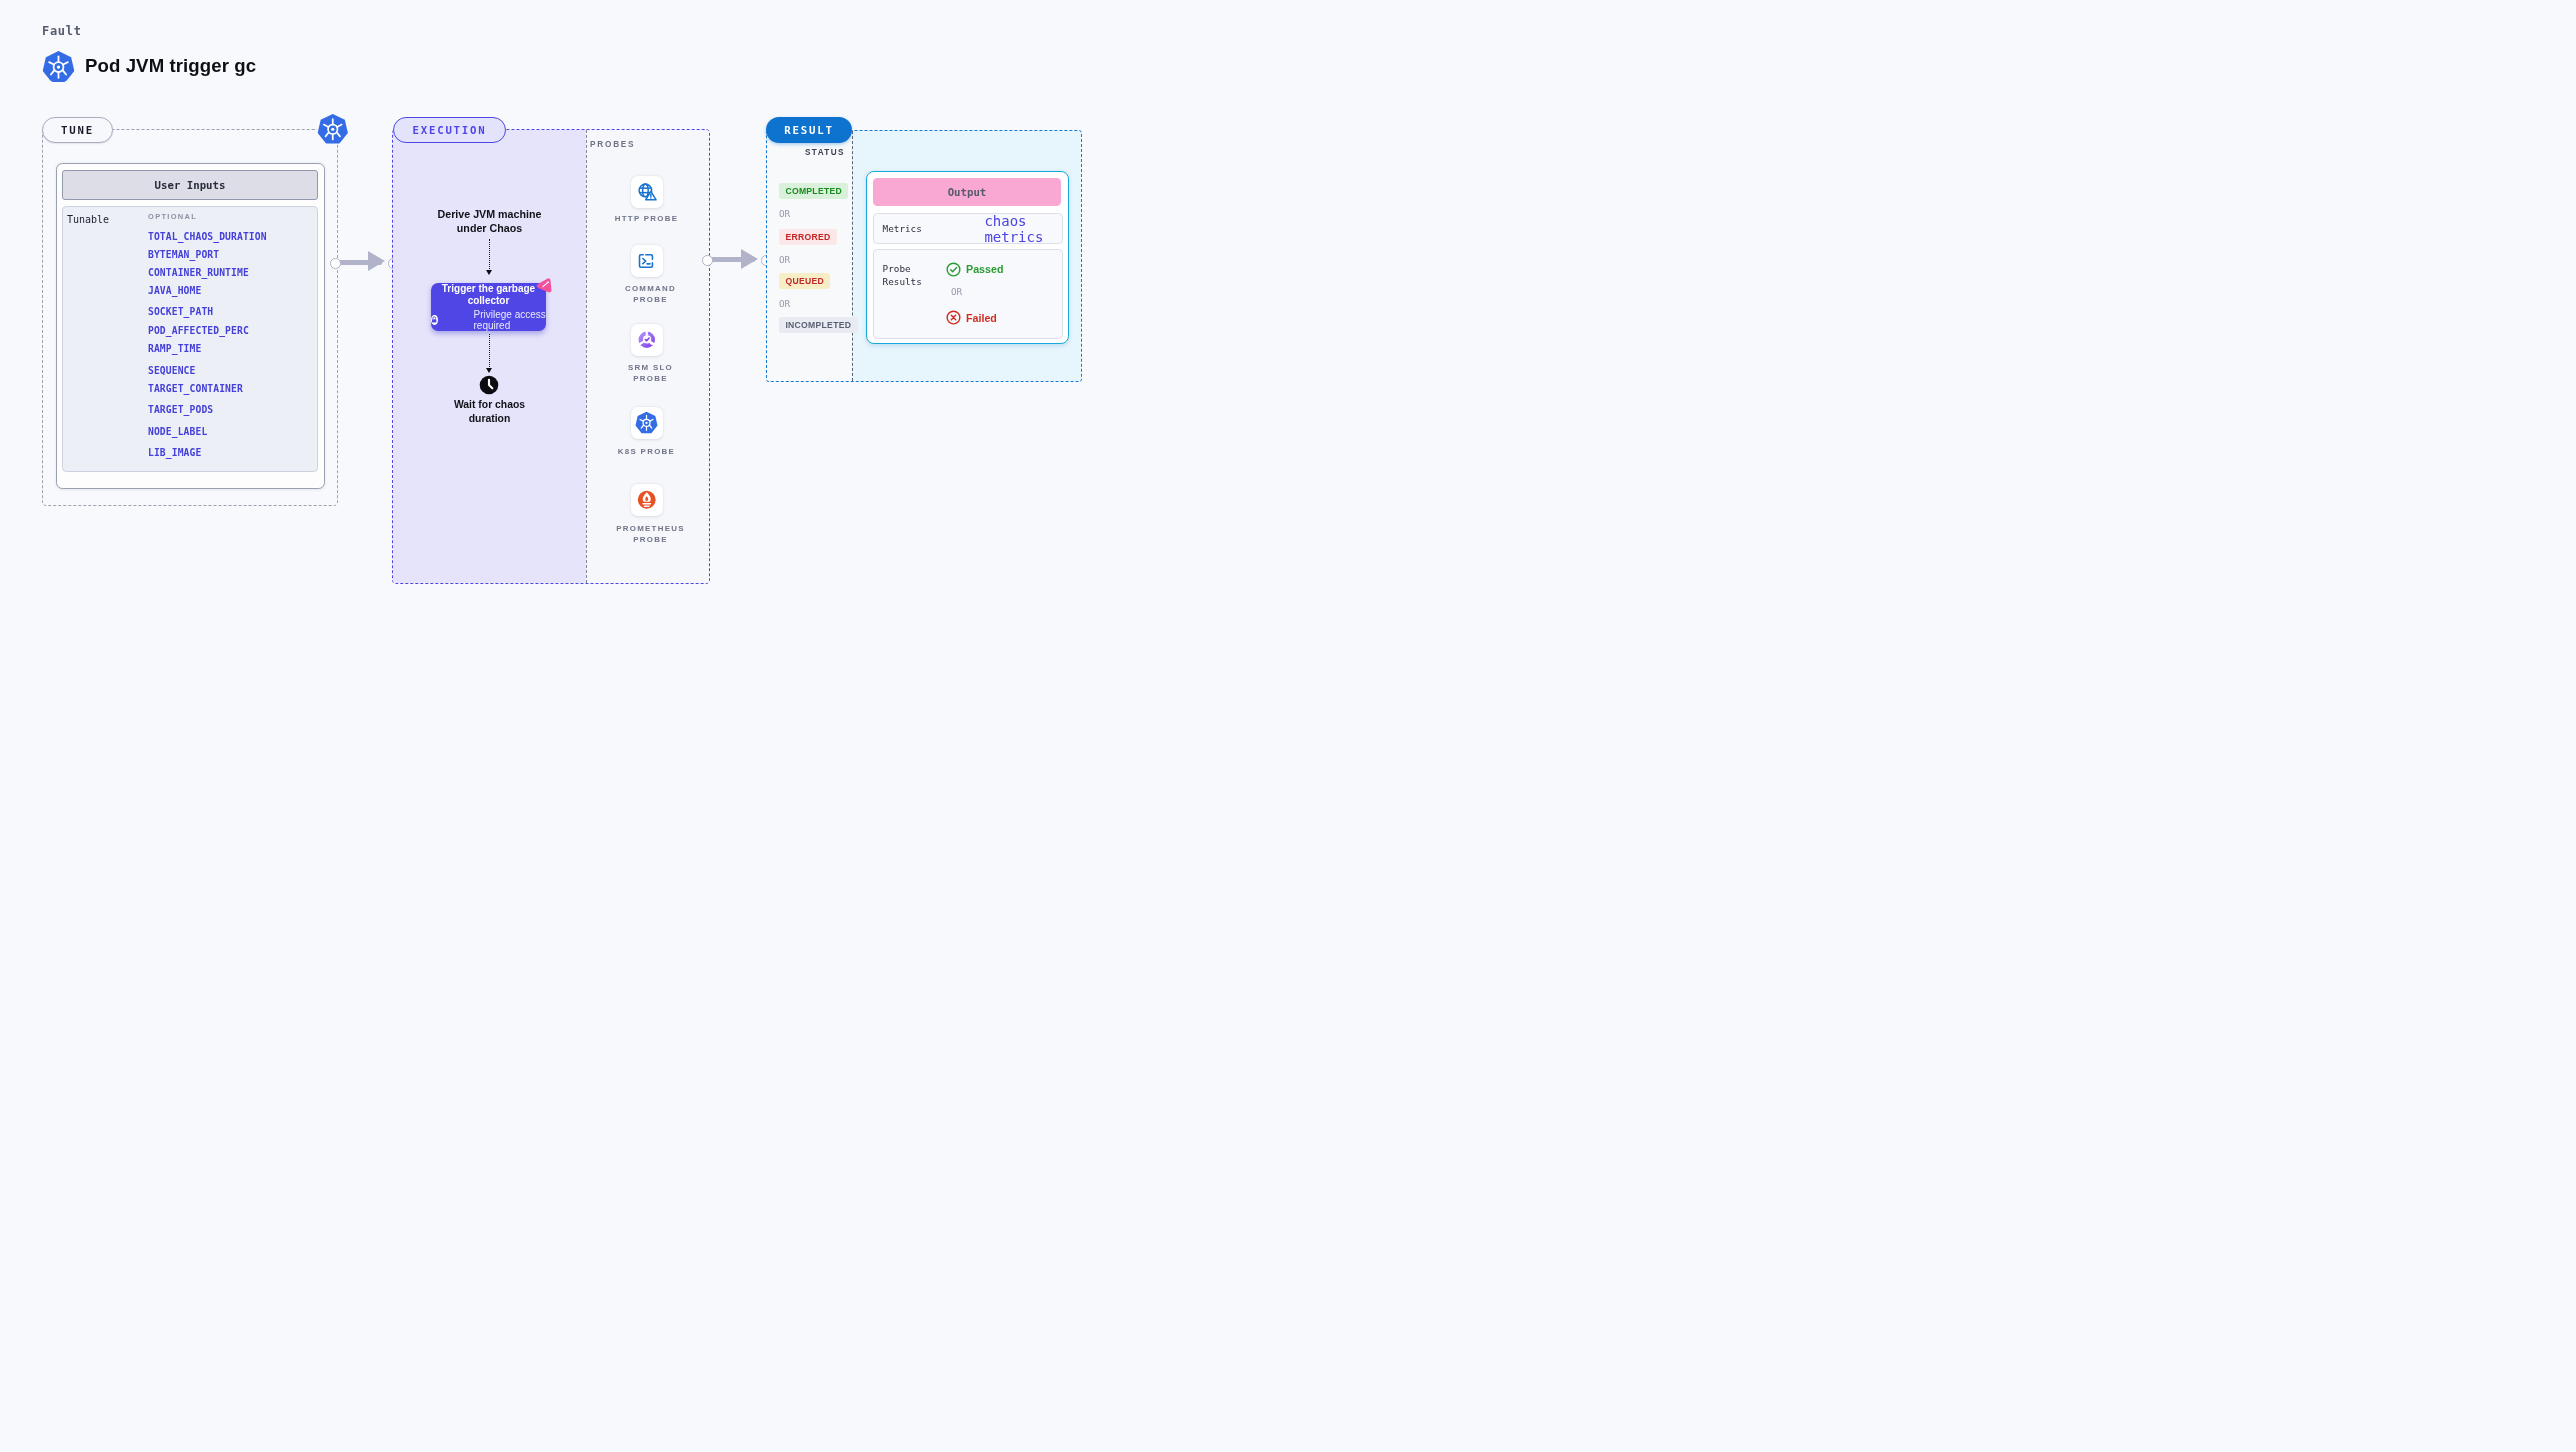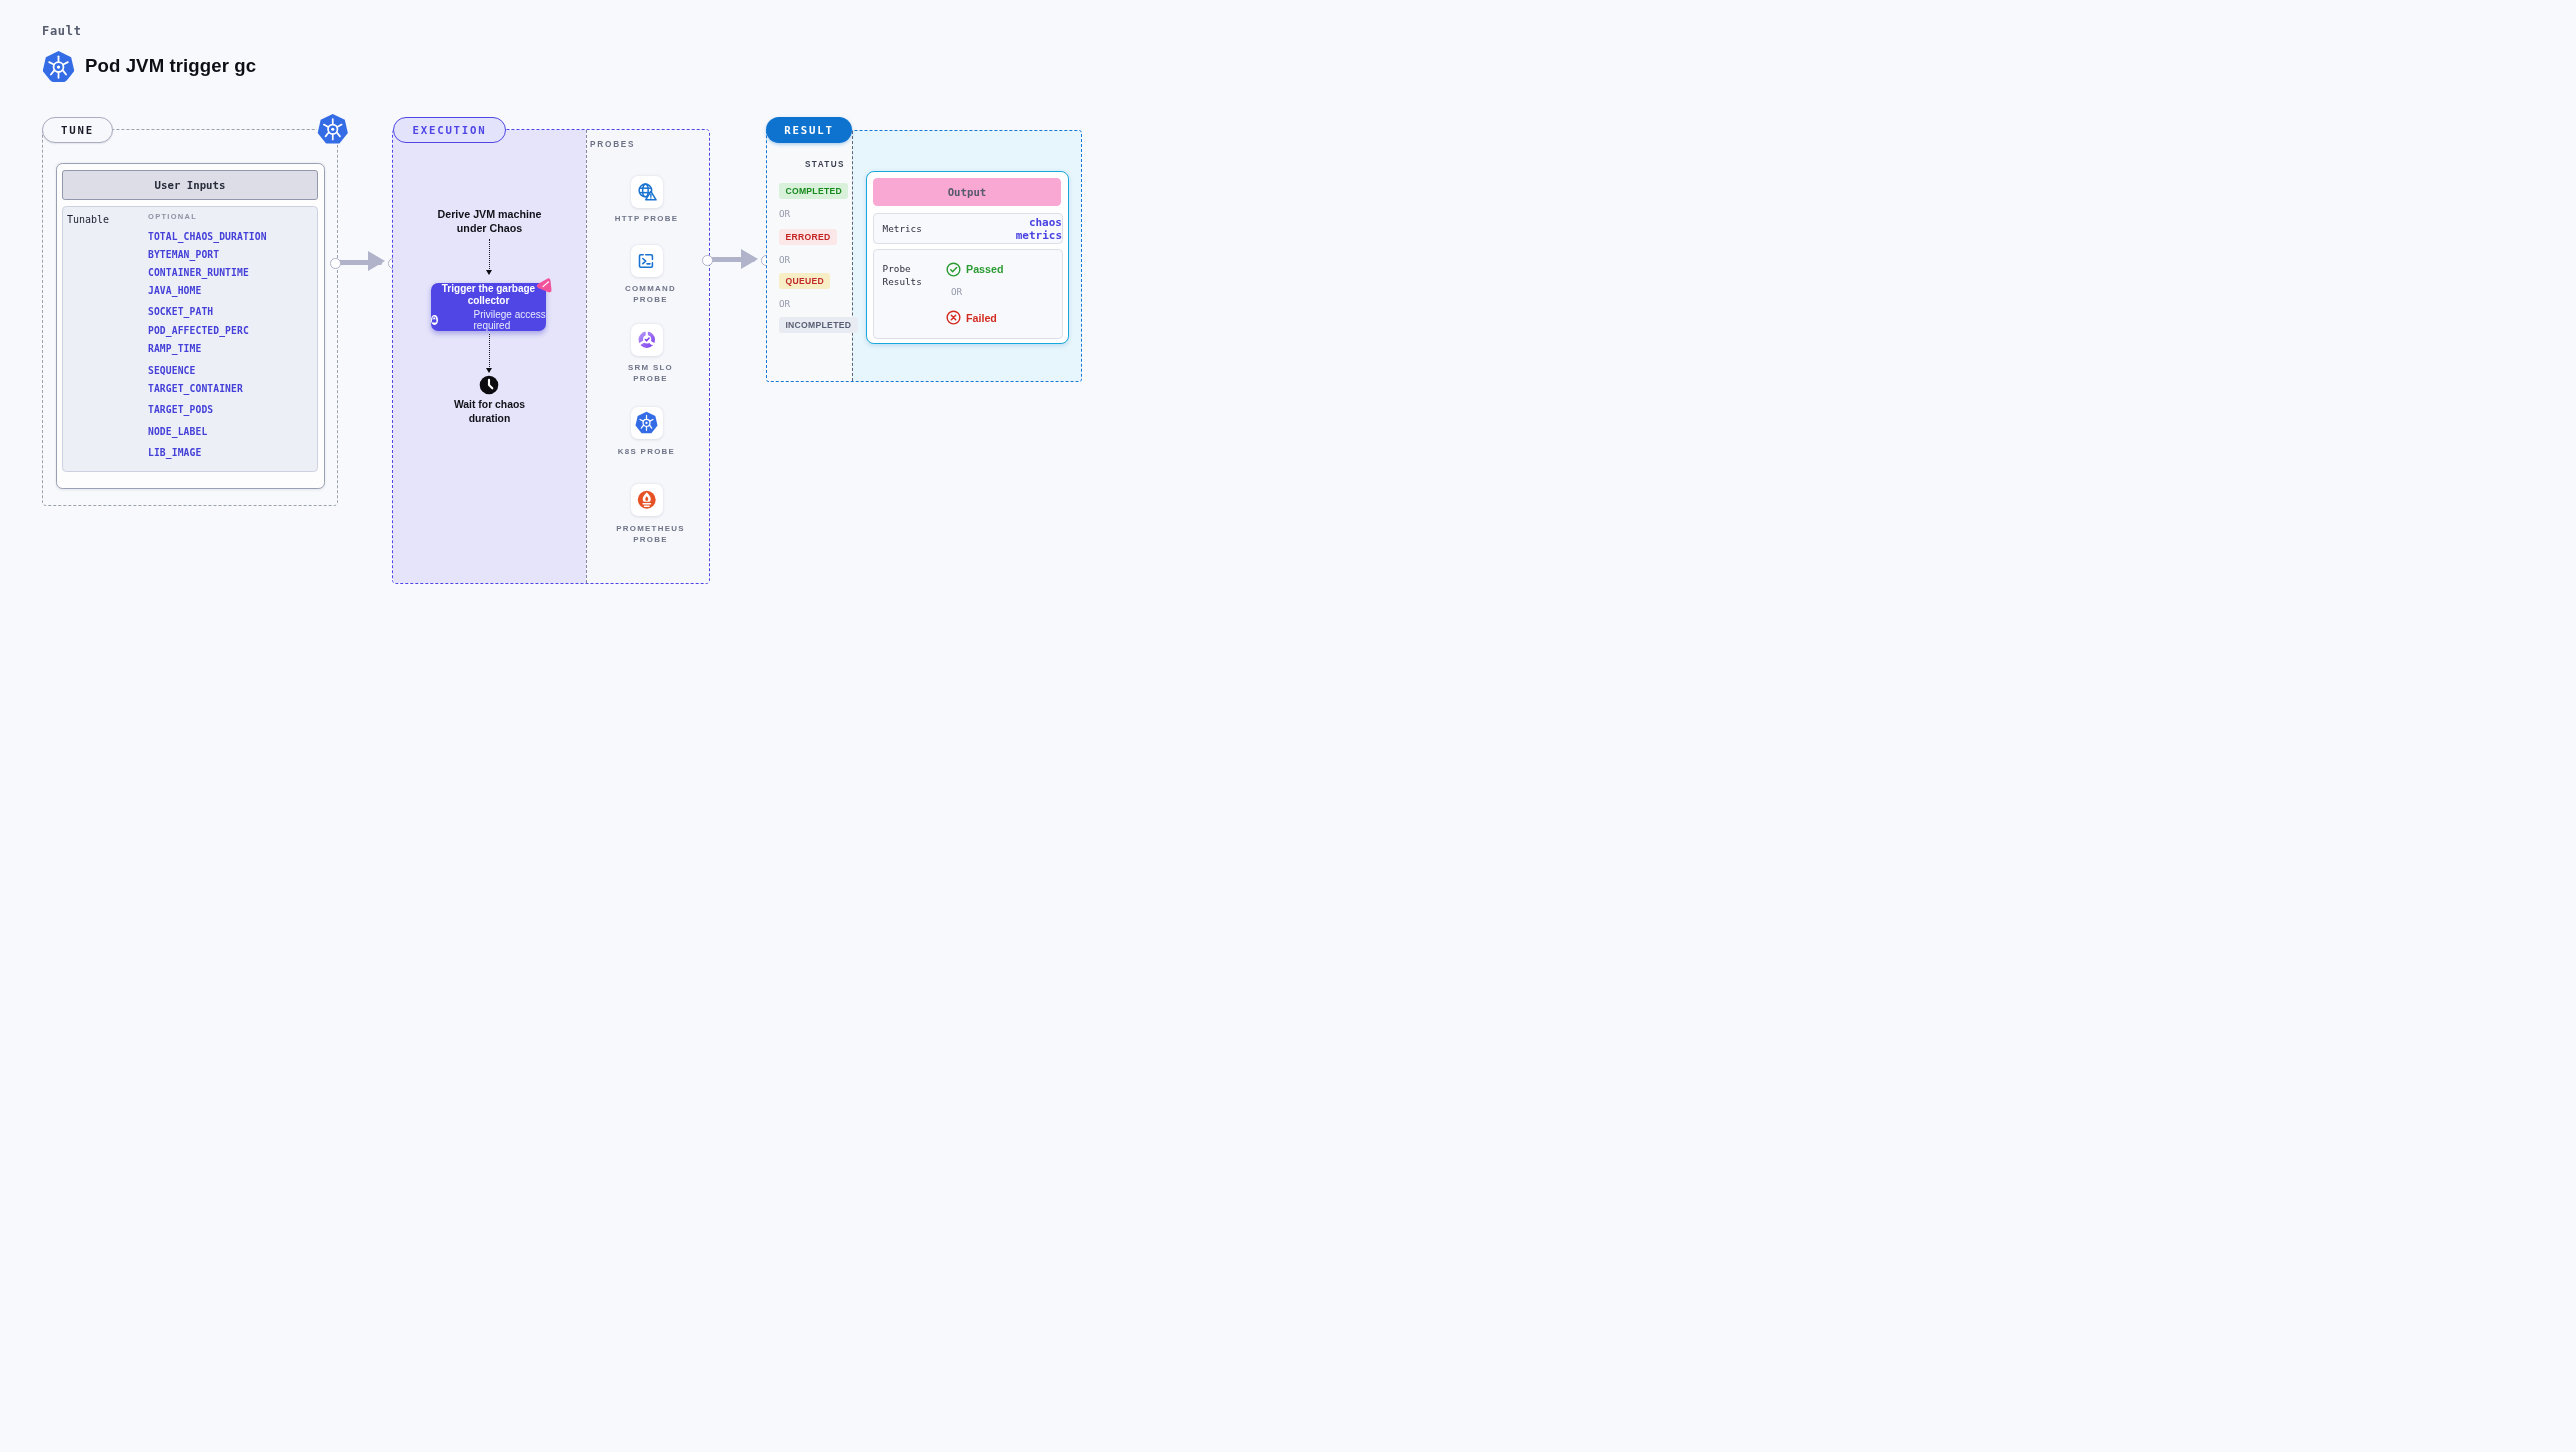--- a/index.html
+++ b/index.html
@@ -54,35 +54,35 @@
   
   .probes-title{left:590px;top:140px;font-size:8.2px;font-weight:700;letter-spacing:1.8px;color:#6c7184;}
   .probe-card{width:31.5px;height:31.5px;background:#fff;border-radius:7.2px;box-shadow:0 0.7px 2.9px rgba(50,55,90,.14);
               display:flex;align-items:center;justify-content:center;}
   .probe-label{width:79px;text-align:center;font-size:7.9px;font-weight:600;letter-spacing:1.3px;color:#6f7488;line-height:1.35;}
 
   
   .result-box{left:766px;top:130px;width:314px;height:250px;border:1.8px dashed #1478d6;border-radius:3.6px;overflow:hidden;}
   .status-col{position:absolute;left:0;top:0;width:85px;height:100%;background:#f7f9fb;}
   .output-region{position:absolute;left:85px;top:0;right:0;height:100%;background:#e7f5fc;border-left:1.1px dashed #5d6275;}
-  .status-label{left:779px;top:160px;font-size:8.2px;font-weight:700;letter-spacing:1.4px;color:#3c3f52;padding-left:26px;}
+  .status-label{left:779px;top:148px;font-size:8.2px;font-weight:700;letter-spacing:1.4px;color:#3c3f52;padding-left:26px;}
   .badge{display:inline-block;padding:2.9px 6.4px;border-radius:2.9px;font-size:8.6px;font-weight:800;letter-spacing:0.3px;}
   .badge.completed{background:#d9f0da;color:#178a1e;}
   .badge.errored{background:#fbe7e7;color:#c52222;}
   .badge.queued{background:#f8eec5;color:#c02a2a;}
   .badge.incompleted{background:#e9ebf2;color:#596074;}
   .or-label{font-size:9.3px;color:#979bad;}
 
   .output-card{left:866px;top:171px;width:201px;height:171px;background:#fff;border:1.8px solid #16a8dc;border-radius:7.9px;box-shadow:0 1.4px 4.3px rgba(20,120,190,.18);}
   .output-header{left:873px;top:178px;width:188px;height:28px;background:#f9a8d4;border-radius:4.3px;
                  display:flex;align-items:center;justify-content:center;font-size:10.7px;font-weight:600;color:#555a6c;}
   .output-row{background:#f8f9fc;border:0.7px solid #dcdee8;border-radius:4.3px;gap:44px;}
   .row-metrics{left:873px;top:213px;width:188px;height:29px;display:flex;align-items:center;}
   .metrics-label{font-size:9.3px;color:#2b2f3e;margin-left:8.6px;}
-  .metrics-value{font-size:11px;font-weight:700;color:#4a43e2;margin-left:18.6px;text-align:right;}
+  .metrics-value{font-size:14px;font-weight:400;color:#4a43e2;margin-left:18.6px;}
   .row-proberes{left:873px;top:249px;width:188px;height:88px;}
   .proberes-label{position:absolute;left:8.6px;top:11.5px;font-size:9.3px;color:#2b2f3e;line-height:1.5;width:50px;}
   .passfail{position:absolute;display:flex;align-items:center;gap:5px;font-size:10.7px;font-weight:700;}
   .passed{left:72px;top:11.5px;color:#2a9b33;}
   .failed{left:72px;top:60px;color:#d32b20;}
   .or-pf{position:absolute;left:77px;top:36px;}
 </style>
 </head>
 <body>
 

